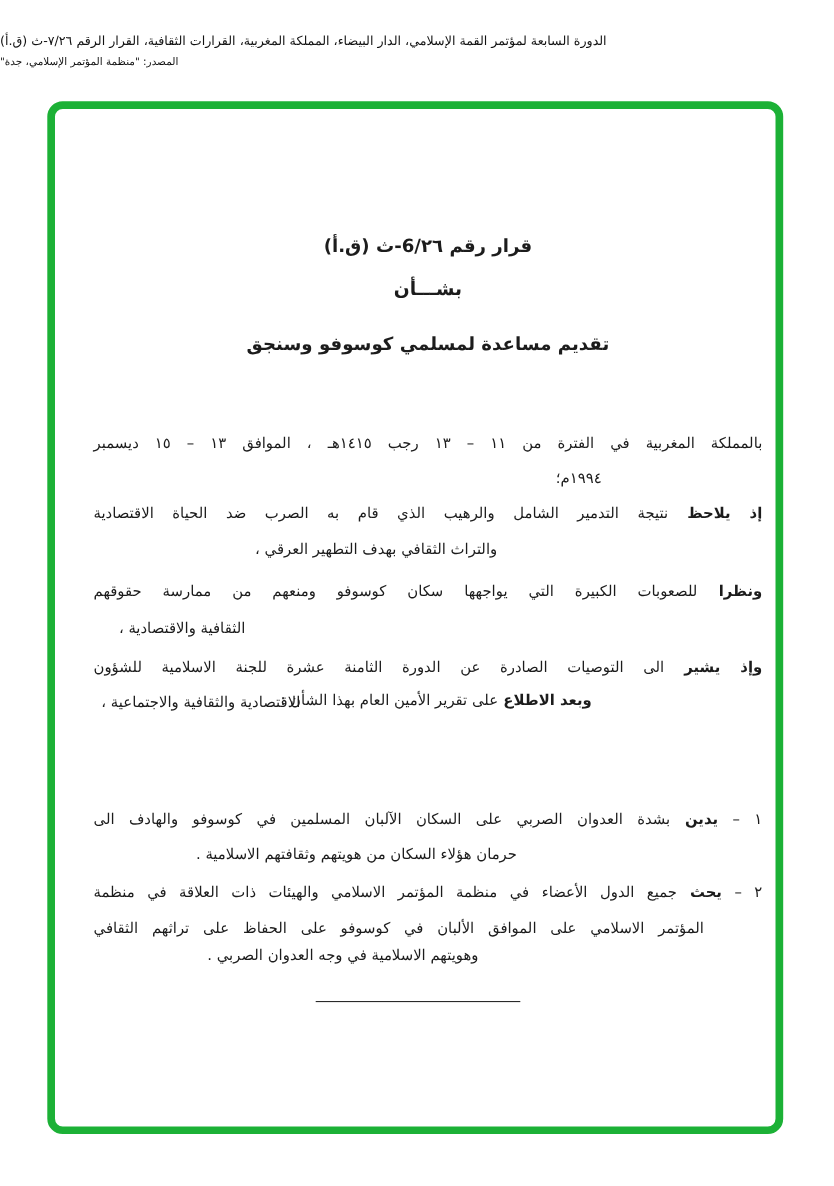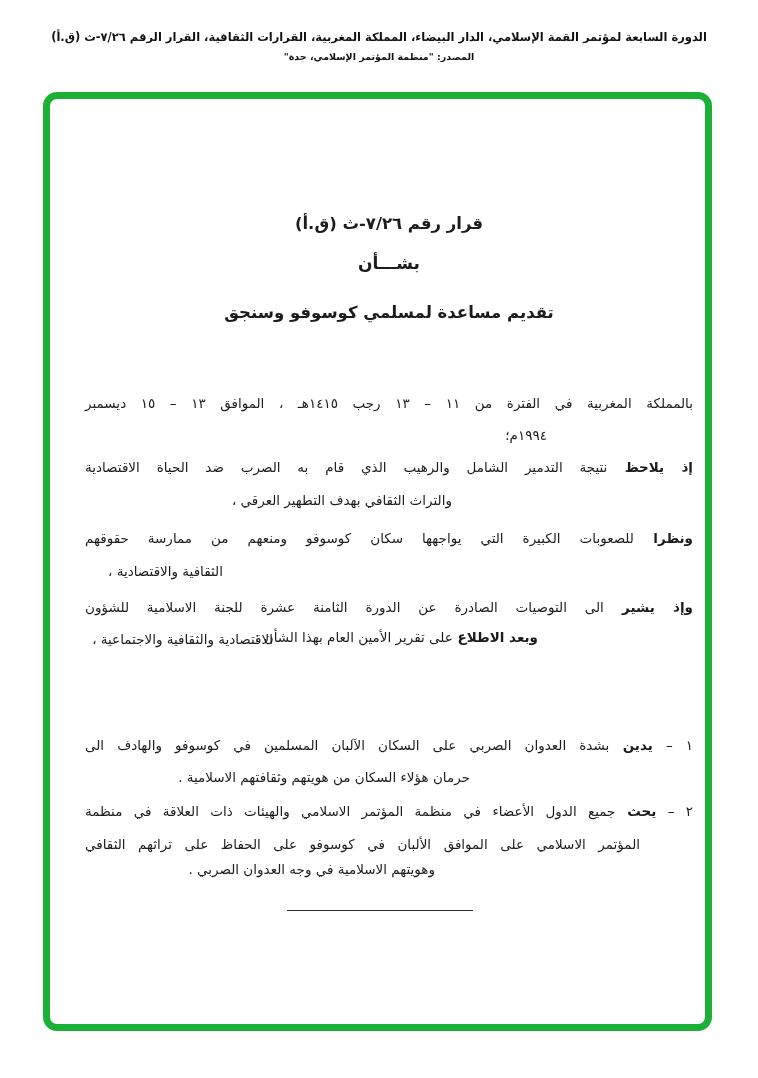--- a/index.html
+++ b/index.html
@@ -2,21 +2,21 @@
 <html lang="ar" dir="rtl" style="--green: #1cb136;"><head>
 <meta charset="utf-8">
 <style>
   :root { --green:#1cb136; --ink:#1c1c1c; }
   html,body{margin:0;padding:0;background:#ffffff;}
   .page{
     position:relative; width:758px; height:1078px; background:#ffffff;
     font-family:"DejaVu Sans", sans-serif; direction:rtl; color:var(--ink);
     overflow:hidden;
   }
-  .hdr{position:absolute;left:0;right:0;text-align:center;font-weight:bold;color:#111;}
+  .hdr{position:absolute;left:0;right:0;text-align:left;font-weight:normal;color:#111;}
   .hdr1{top:30px;font-size:11.5px;letter-spacing:0;}
   .hdr2{top:51px;font-size:9.5px;}
   .frame{
     position:absolute; left:43px; top:92px; width:655px; height:925px;
     border:7px solid var(--green); border-radius:14px; background:#fff;
   }
   .ln{
     position:absolute; right:65px; width:608px;
     font-size:13.5px; line-height:23px; color:var(--ink);
     text-align:right;
@@ -54,21 +54,21 @@
 </head>
 <body>
 
 <div class="page">
 
   <div class="hdr hdr1">الدورة السابعة لمؤتمر القمة الإسلامي، الدار البيضاء، المملكة المغربية، القرارات الثقافية، القرار الرقم ٧/٢٦-ث (ق.أ)</div>
   <div class="hdr hdr2">المصدر:  "منظمة المؤتمر الإسلامي، جدة"</div>
 
   <div class="frame"></div>
 
-  <div class="ln t1 center"><span class="bold">قرار رقم ٧/٢٦-ث (ق.أ)</span></div>
+  <div class="ln t1 center"><span class="bold">قرار رقم 6/٢٦-ث (ق.أ)</span></div>
   <div class="ln t2 center"><span class="bold">بشـــأن</span></div>
   <div class="ln t3 center"><span class="bold">تقديم مساعدة لمسلمي كوسوفو وسنجق</span></div>
 
   <div class="ln p1b just"><span>بالمملكة المغربية في الفترة من ١١ – ١٣ رجب ١٤١٥هـ ، الموافق ١٣ – ١٥ ديسمبر</span></div>
   <div class="ln p1c nowrap"><span>١٩٩٤م؛</span></div>
 
   <div class="ln p2a just"><span class="bold">إذ يلاحظ </span><span>نتيجة التدمير الشامل والرهيب الذي قام به الصرب ضد الحياة الاقتصادية</span></div>
   <div class="ln p2b nowrap"><span>والتراث الثقافي بهدف التطهير العرقي ،</span></div>
 
   <div class="ln p3a just"><span class="bold">ونظرا </span><span>للصعوبات الكبيرة التي يواجهها سكان كوسوفو ومنعهم من ممارسة حقوقهم</span></div>

